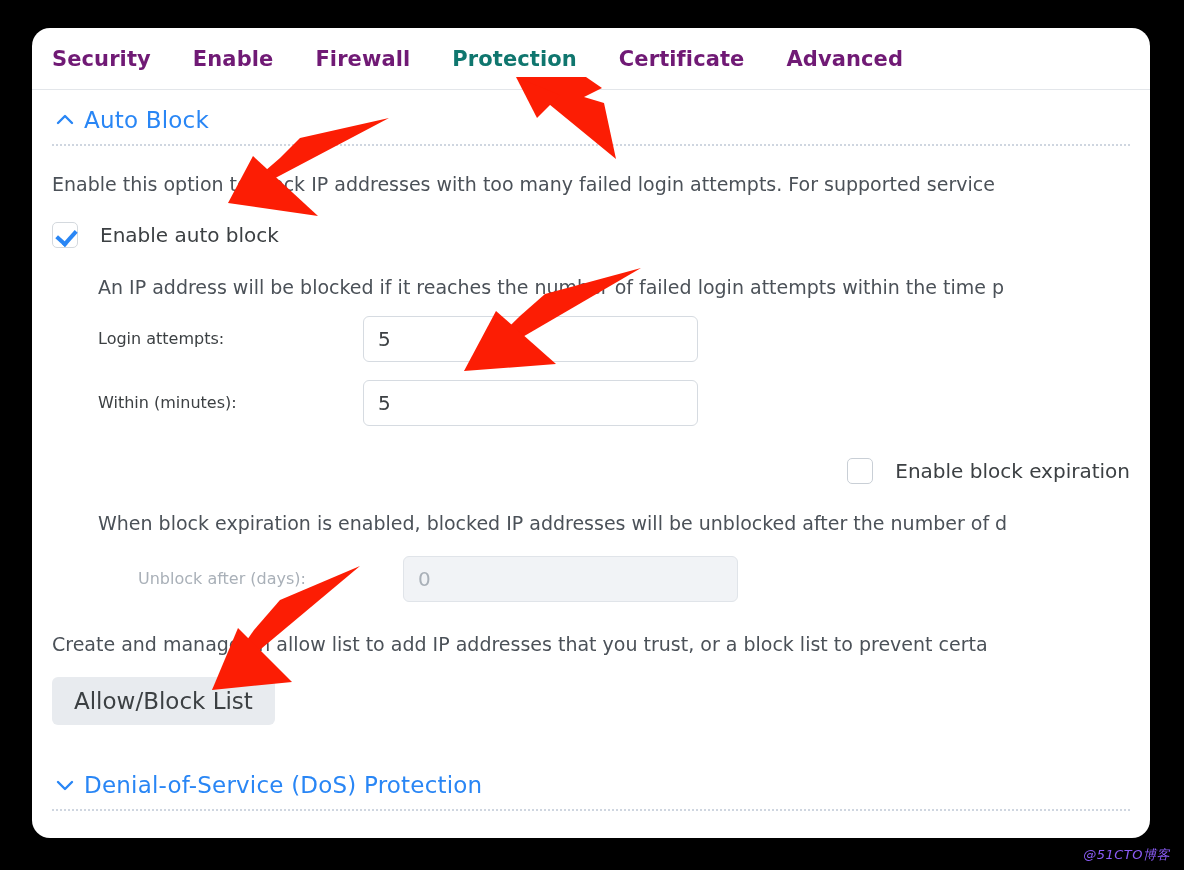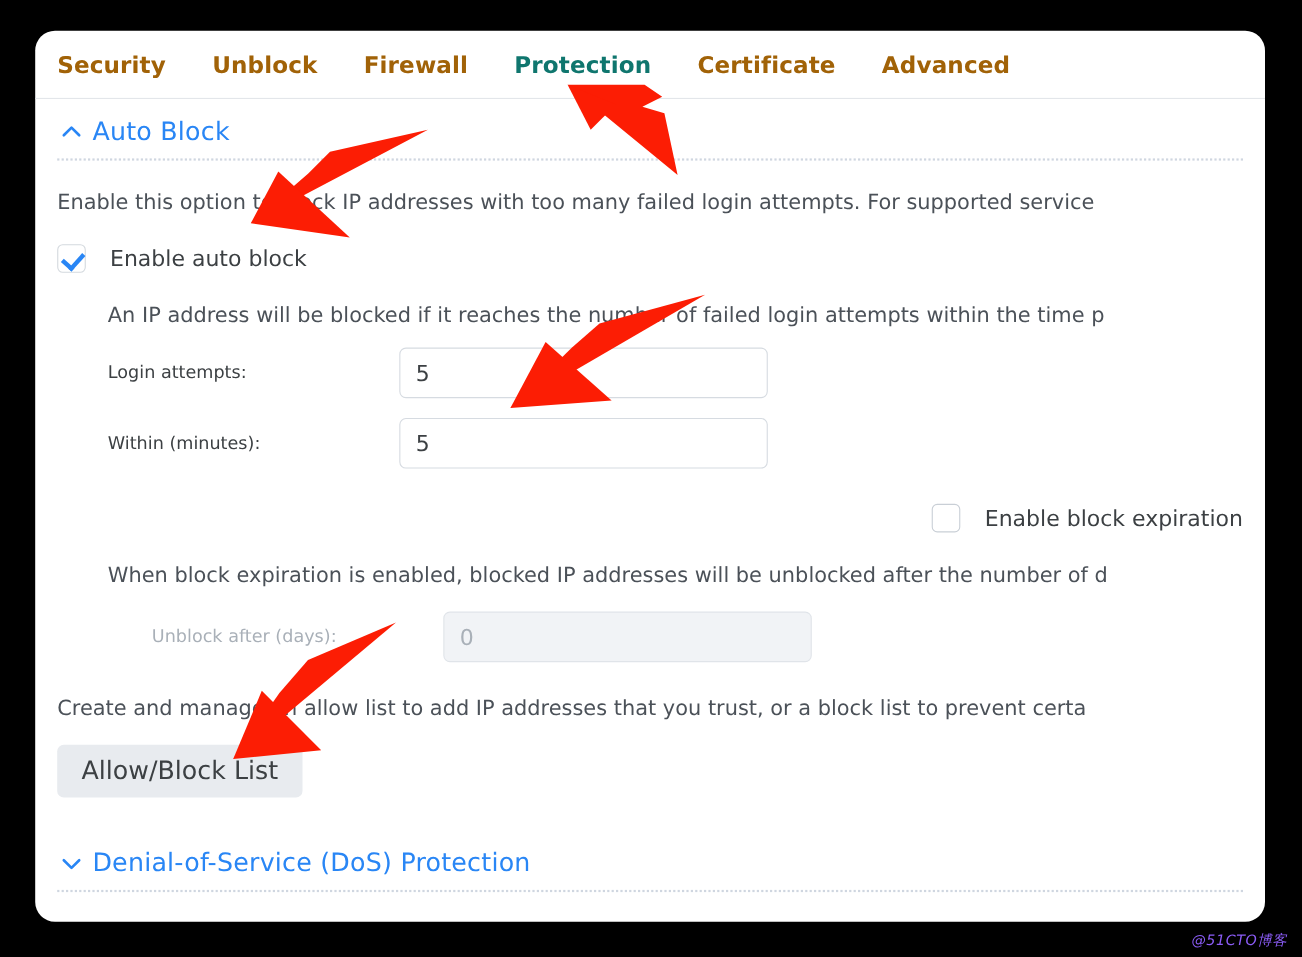--- a/index.html
+++ b/index.html
@@ -35,21 +35,21 @@
     position: relative;
     height: 62px;
     border-bottom: 1px solid #e3e6ea;
     display: flex;
     align-items: center;
     padding-left: 20px;
   }
   .tab {
     font-size: 21px;
     font-weight: bold;
-    color: #a16207;
+    color: #701a75;
     margin-right: 42px;
     letter-spacing: 0.1px;
     white-space: nowrap;
     cursor: pointer;
   }
   .tab.active { color: #0f766e; }
   .tab-caret {
     position: absolute;
     bottom: -1px;
     left: 497px;
@@ -223,21 +223,21 @@
 </style>
 </head>
 <body>
 
 <div id="screen">
 
   <div class="window">
 
     <div class="tabbar">
       <div class="tab">Security</div>
-      <div class="tab">Unblock</div>
+      <div class="tab">Enable</div>
       <div class="tab">Firewall</div>
       <div class="tab active">Protection</div>
       <div class="tab">Certificate</div>
       <div class="tab">Advanced</div>
       <div class="tab-caret"></div>
     </div>
 
     <div class="body">
 
       

